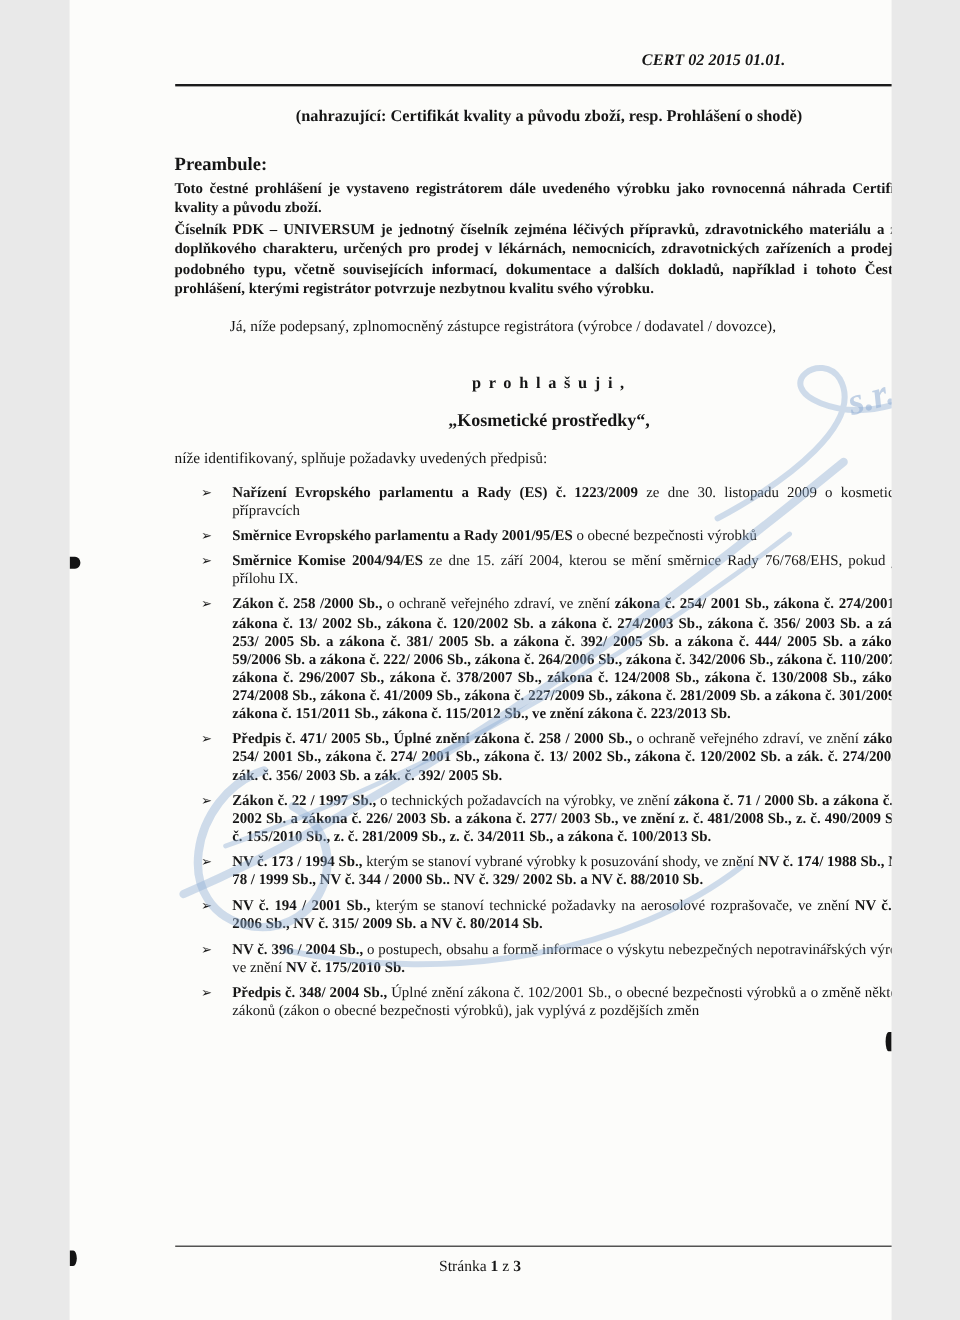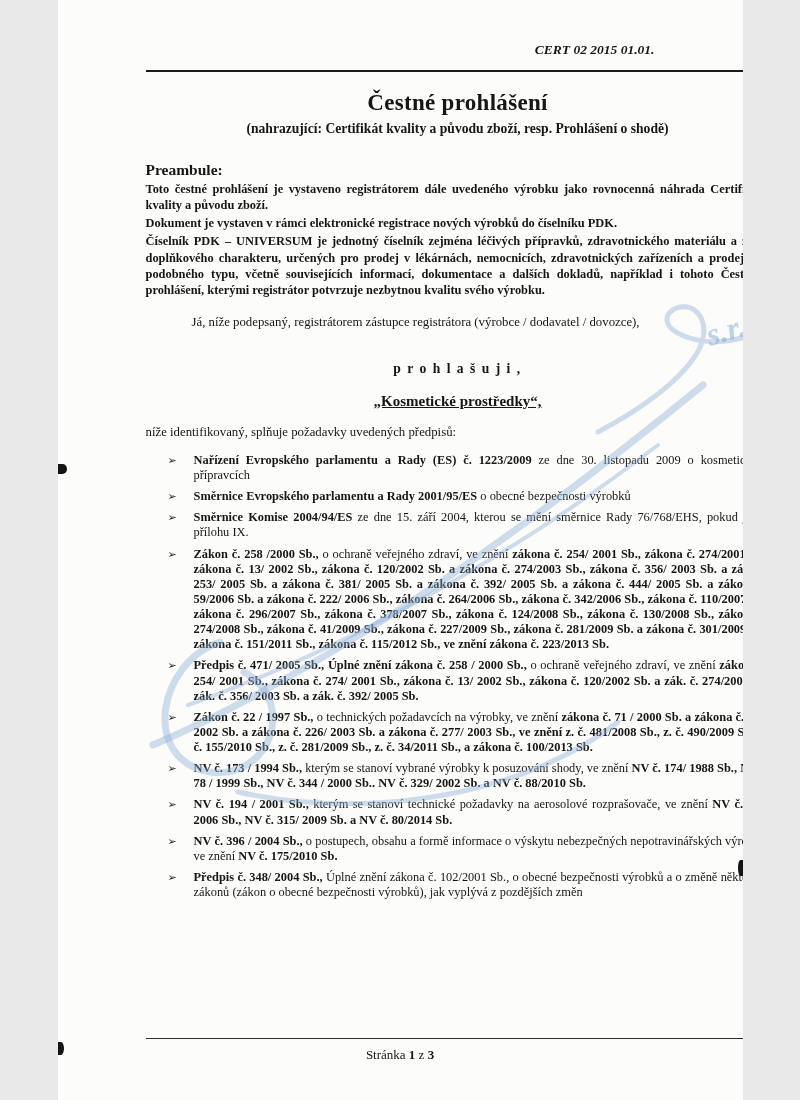--- a/index.html
+++ b/index.html
@@ -16,21 +16,21 @@
   .top-rule { position:absolute; top:70px; left:88px; width:624px; border-top:2.5px solid #1b1b1b; }
   .content { position:absolute; top:84px; left:88px; width:624px; z-index:2; }
   .title { text-align:center; font-size:23px; font-weight:bold; margin-top:6px; letter-spacing:.3px; }
   .subtitle { text-align:center; font-size:13.6px; font-weight:bold; margin-top:5px; }
   .preamble-heading { font-size:15.5px; font-weight:bold; margin-top:24px; }
   .preamble p { font-weight:bold; font-size:12.4px; line-height:1.3; text-align:justify; margin-top:2px; }
   .decl-intro { margin-top:17px; padding-left:46px; font-size:12.8px; }
   .decl-word { text-align:center; font-weight:bold; font-size:13.6px; margin-top:31px; letter-spacing:1.5px; }
   .product-line { margin-top:17px; font-size:12.8px; }
   .product-type { text-align:center; margin-top:16px; font-size:15px; font-weight:bold; }
-  .product-type .u { text-decoration:underline; }
+  .product-type .u { }
   .list-intro { margin-top:15px; font-size:12.8px; }
   .reg-list { margin-top:13px; }
   .reg-item { display:flex; padding-left:22px; margin-bottom:6px; font-size:12.4px; line-height:1.22; }
   .reg-item .marker {
     flex:none; width:26px; font-family:"DejaVu Sans", sans-serif;
     font-size:11px; padding-top:1px; color:#1c1c1c;
   }
   .reg-body { flex:1; text-align:justify; }
   .reg-body .b { font-weight:bold; }
   .bottom-rule { position:absolute; top:1038px; left:88px; width:624px; border-top:1.5px solid #2a2a2a; z-index:2; }
@@ -46,31 +46,29 @@
 </style>
 </head>
 <body>
 
 <div class="page">
 
   <div class="header-code">CERT 02 2015 01.01.</div>
   <div class="top-rule"></div>
 
   <div class="content">
-    <div class="title">Čestné prohlášení</div>
     <div class="subtitle">(nahrazující: Certifikát kvality a původu zboží, resp. Prohlášení o shodě)</div>
 
     <div class="preamble-heading">Preambule:</div>
     <div class="preamble">
       <p>Toto čestné prohlášení je vystaveno registrátorem dále uvedeného výrobku jako rovnocenná náhrada Certifikátu kvality a původu zboží.</p>
-      <p>Dokument je vystaven v rámci elektronické registrace nových výrobků do číselníku PDK.</p>
       <p>Číselník PDK – UNIVERSUM je jednotný číselník zejména léčivých přípravků, zdravotnického materiálu a zboží doplňkového charakteru, určených pro prodej v lékárnách, nemocnicích, zdravotnických zařízeních a prodejnách podobného typu, včetně souvisejících informací, dokumentace a dalších dokladů, například i tohoto Čestného prohlášení, kterými registrátor potvrzuje nezbytnou kvalitu svého výrobku.</p>
     </div>
 
-    <p class="decl-intro">Já, níže podepsaný, registrátorem zástupce registrátora (výrobce / dodavatel / dovozce),</p>
+    <p class="decl-intro">Já, níže podepsaný, zplnomocněný zástupce registrátora (výrobce / dodavatel / dovozce),</p>
     <p class="decl-word">p r o h l a š u j i ,</p>
     <p class="product-type"><span class="u">„Kosmetické prostředky“,</span></p>
     <p class="list-intro">níže identifikovaný, splňuje požadavky uvedených předpisů:</p>
 
     <div class="reg-list">
         <div class="reg-item">
           <span class="marker">➢</span>
           <span class="reg-body"><span class="b">Nařízení Evropského parlamentu a Rady (ES) č. 1223/2009</span><span> ze dne 30. listopadu 2009 o kosmetických přípravcích</span></span>
         </div>
         <div class="reg-item">

